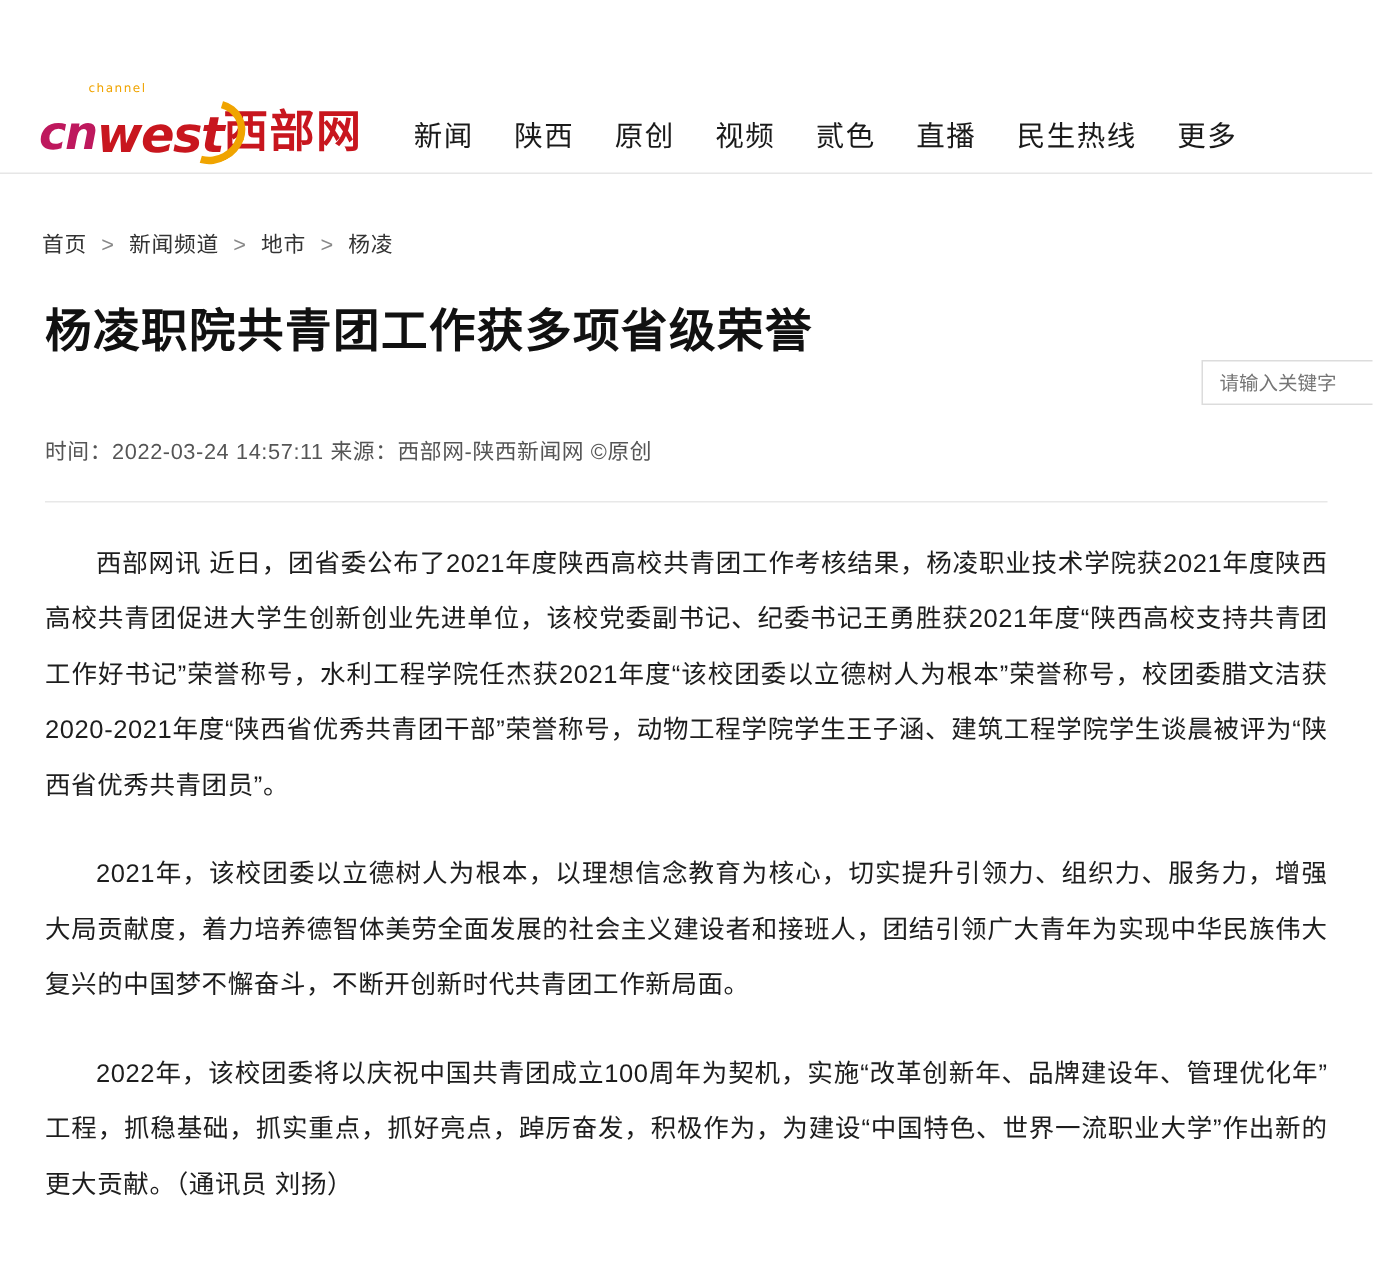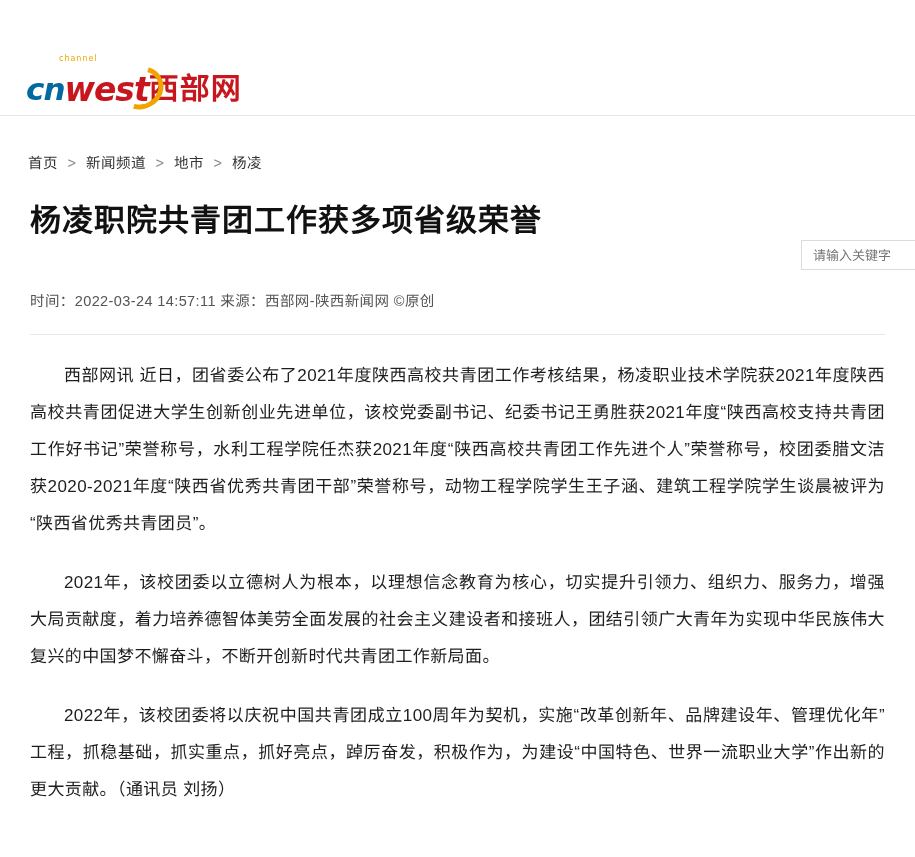--- a/index.html
+++ b/index.html
@@ -32,21 +32,21 @@
     height: 52px;
     position: relative;
     margin-right: 34px;
     flex: 0 0 auto;
   }
   .logo-cn {
     font-family: "DejaVu Sans", sans-serif;
     font-weight: bold;
     font-style: italic;
     font-size: 31px;
-    color: #0369a1;
+    color: #be185d;
     letter-spacing: -1px;
     line-height: 1;
   }
   .logo-west {
     font-family: "DejaVu Sans", sans-serif;
     font-weight: bold;
     font-style: italic;
     font-size: 33px;
     color: #c8161e;
     letter-spacing: -1px;
@@ -190,20 +190,30 @@
 <body>
 
 <div class="header">
   <div class="logo">
     <span class="logo-cnsub">channel</span>
     <span class="logo-cn">cn</span>
     <span class="logo-west">west</span>
     <span class="logo-swoosh"></span>
     <span class="logo-zh">西部网</span>
   </div>
+  <div class="nav">
+    <a class="nav-item">新闻</a>
+    <a class="nav-item">陕西</a>
+    <a class="nav-item">原创</a>
+    <a class="nav-item">视频</a>
+    <a class="nav-item">贰色</a>
+    <a class="nav-item">直播</a>
+    <a class="nav-item">民生热线</a>
+    <a class="nav-item">更多</a>
+  </div>
 </div>
 
 <div class="page">
 
   <div class="crumb-row">
     <div class="breadcrumb">
       <a>首页</a>
       <span class="sep">&gt;</span>
       <a>新闻频道</a>
       <span class="sep">&gt;</span>
@@ -215,19 +225,19 @@
 
   <div class="search-box">
     <input type="text" placeholder="请输入关键字" style="">
   </div>
 
   <div class="article">
     <h1 class="article-title">杨凌职院共青团工作获多项省级荣誉</h1>
     <div class="article-meta">时间：2022-03-24 14:57:11 来源：西部网-陕西新闻网 ©原创</div>
     <div class="divider"></div>
     <div class="article-body">
-      <p>西部网讯 近日，团省委公布了2021年度陕西高校共青团工作考核结果，杨凌职业技术学院获2021年度陕西高校共青团促进大学生创新创业先进单位，该校党委副书记、纪委书记王勇胜获2021年度“陕西高校支持共青团工作好书记”荣誉称号，水利工程学院任杰获2021年度“陕西高校共青团工作先进个人”荣誉称号，校团委腊文洁获2020-2021年度“陕西省优秀共青团干部”荣誉称号，动物工程学院学生王子涵、建筑工程学院学生谈晨被评为“陕西省优秀共青团员”。</p>
+      <p>西部网讯 近日，团省委公布了2021年度陕西高校共青团工作考核结果，杨凌职业技术学院获2021年度陕西高校共青团促进大学生创新创业先进单位，该校党委副书记、纪委书记王勇胜获2021年度“陕西高校支持共青团工作好书记”荣誉称号，水利工程学院任杰获2021年度“该校团委以立德树人为根本”荣誉称号，校团委腊文洁获2020-2021年度“陕西省优秀共青团干部”荣誉称号，动物工程学院学生王子涵、建筑工程学院学生谈晨被评为“陕西省优秀共青团员”。</p>
       <p>2021年，该校团委以立德树人为根本，以理想信念教育为核心，切实提升引领力、组织力、服务力，增强大局贡献度，着力培养德智体美劳全面发展的社会主义建设者和接班人，团结引领广大青年为实现中华民族伟大复兴的中国梦不懈奋斗，不断开创新时代共青团工作新局面。</p>
       <p>2022年，该校团委将以庆祝中国共青团成立100周年为契机，实施“改革创新年、品牌建设年、管理优化年”工程，抓稳基础，抓实重点，抓好亮点，踔厉奋发，积极作为，为建设“中国特色、世界一流职业大学”作出新的更大贡献。（通讯员 刘扬）</p>
     </div>
   </div>
 
 </div>
 
 </body></html>

